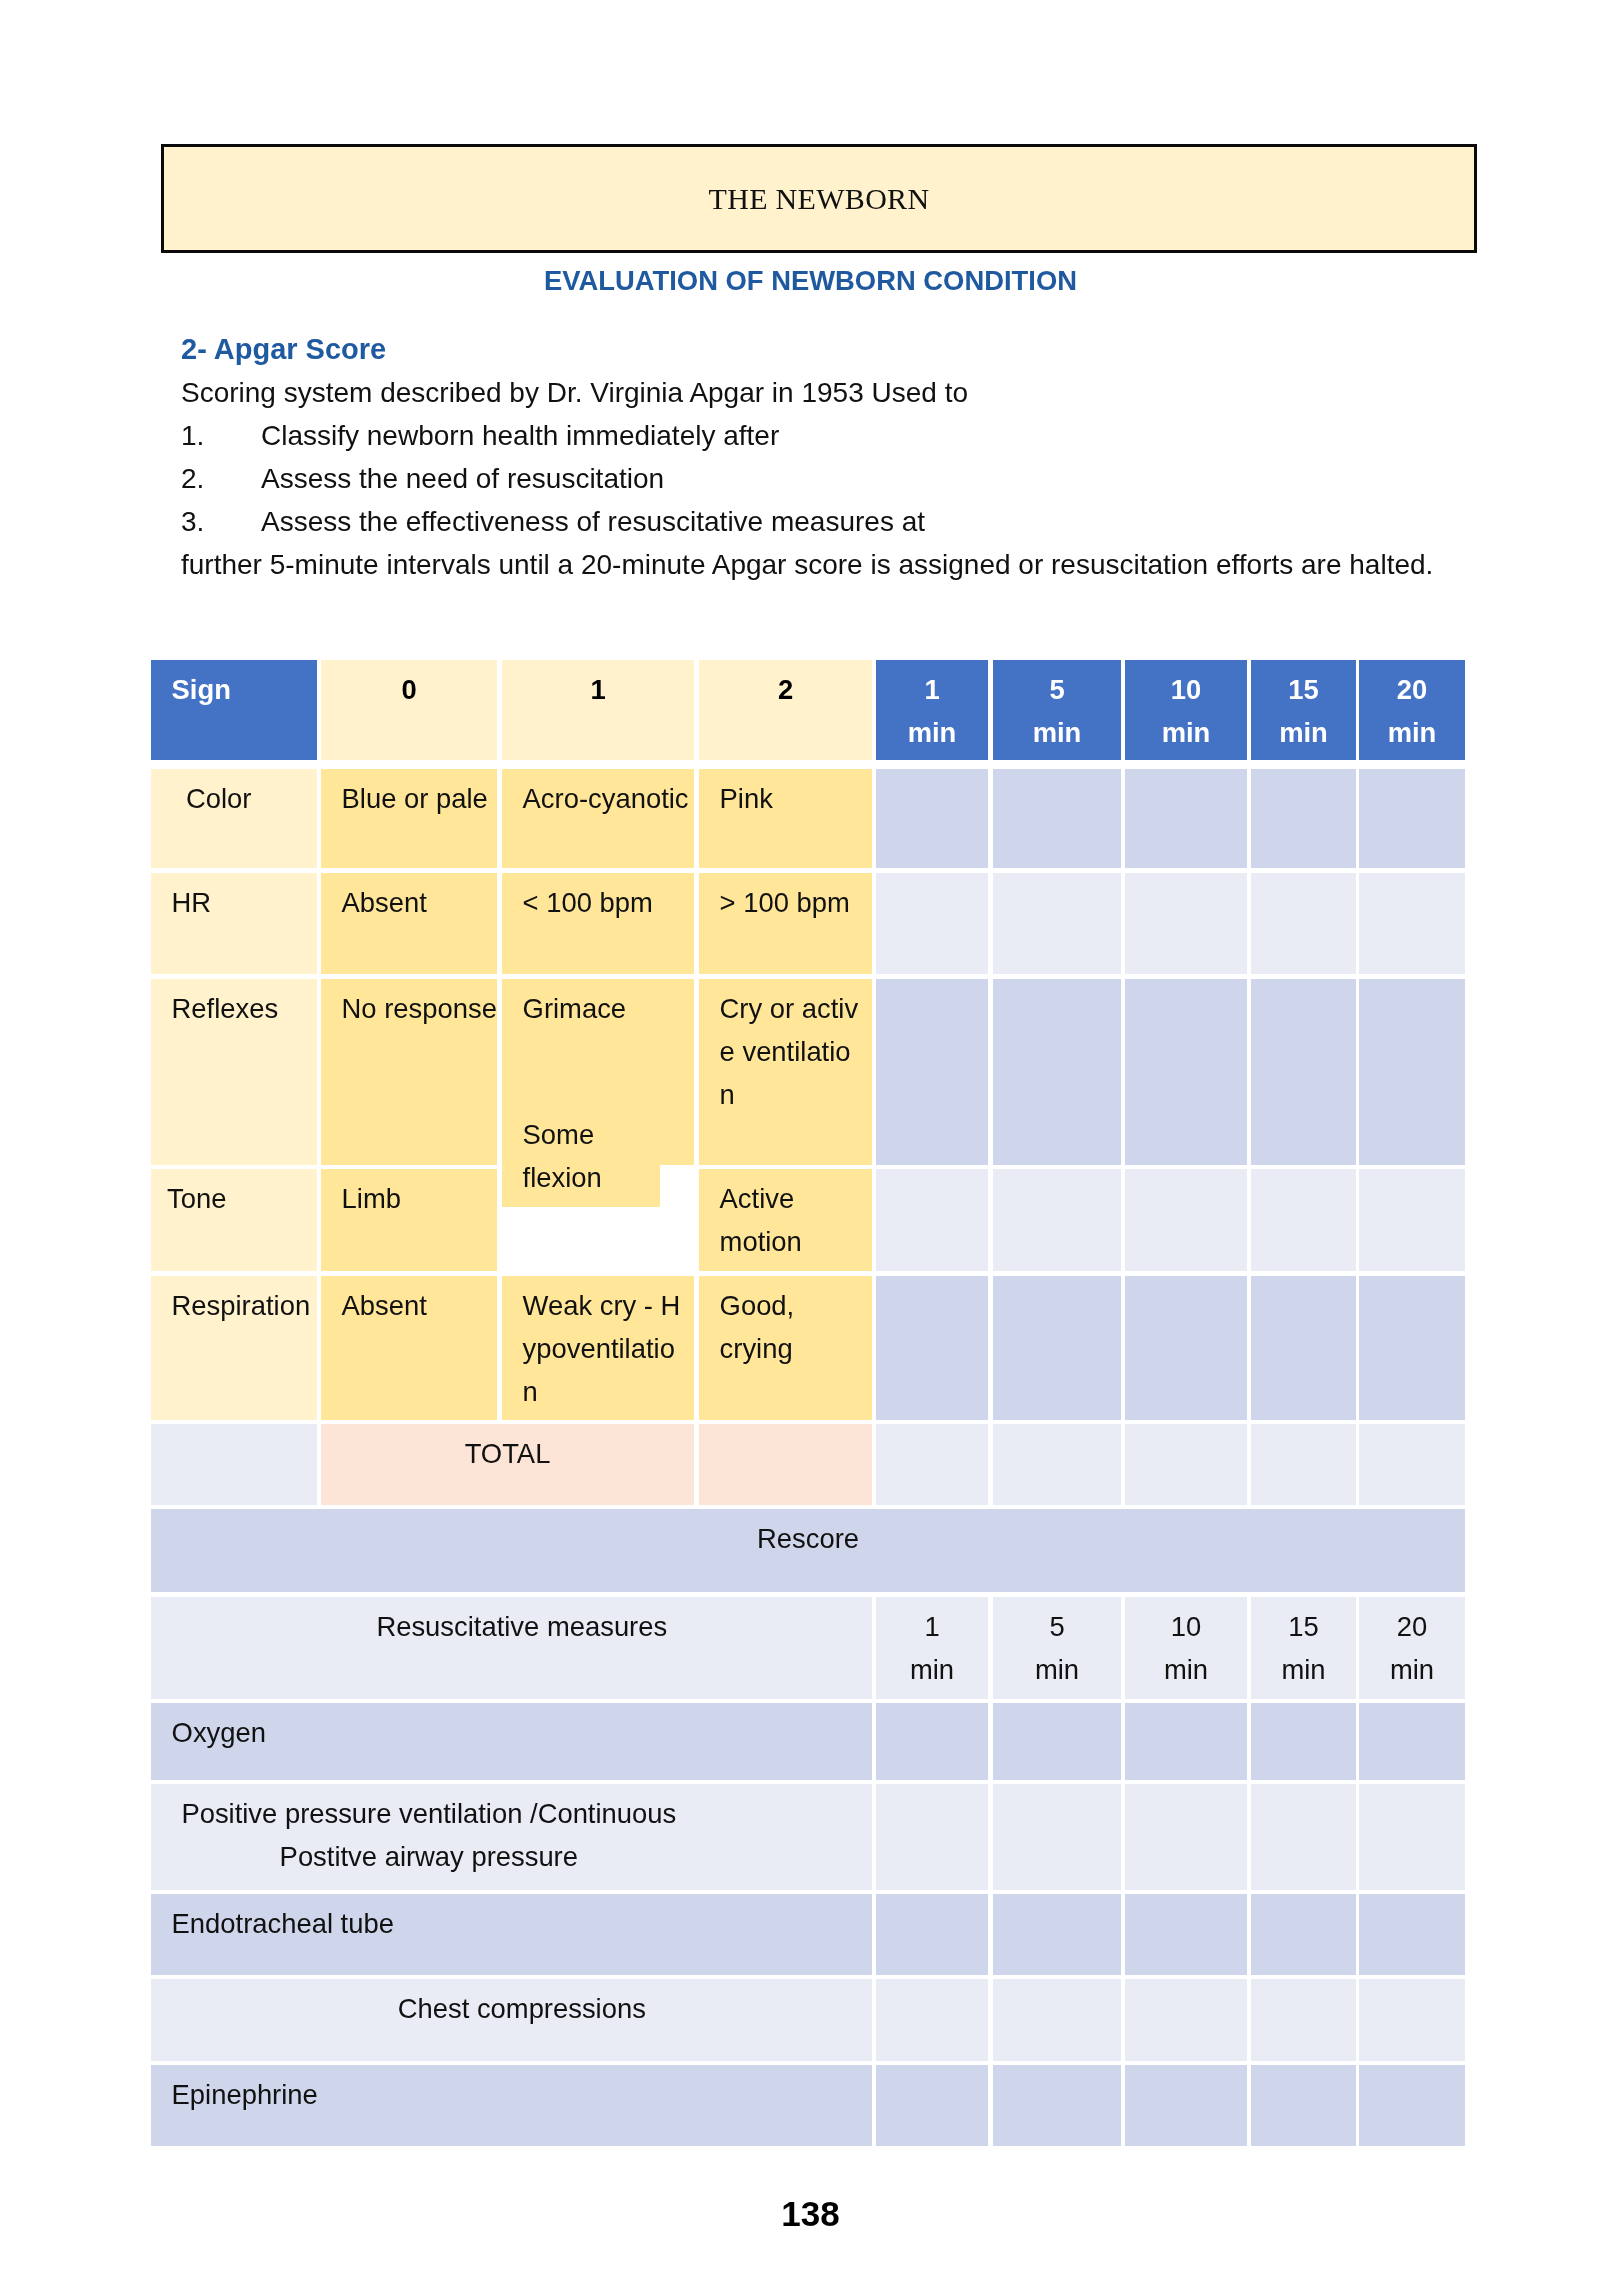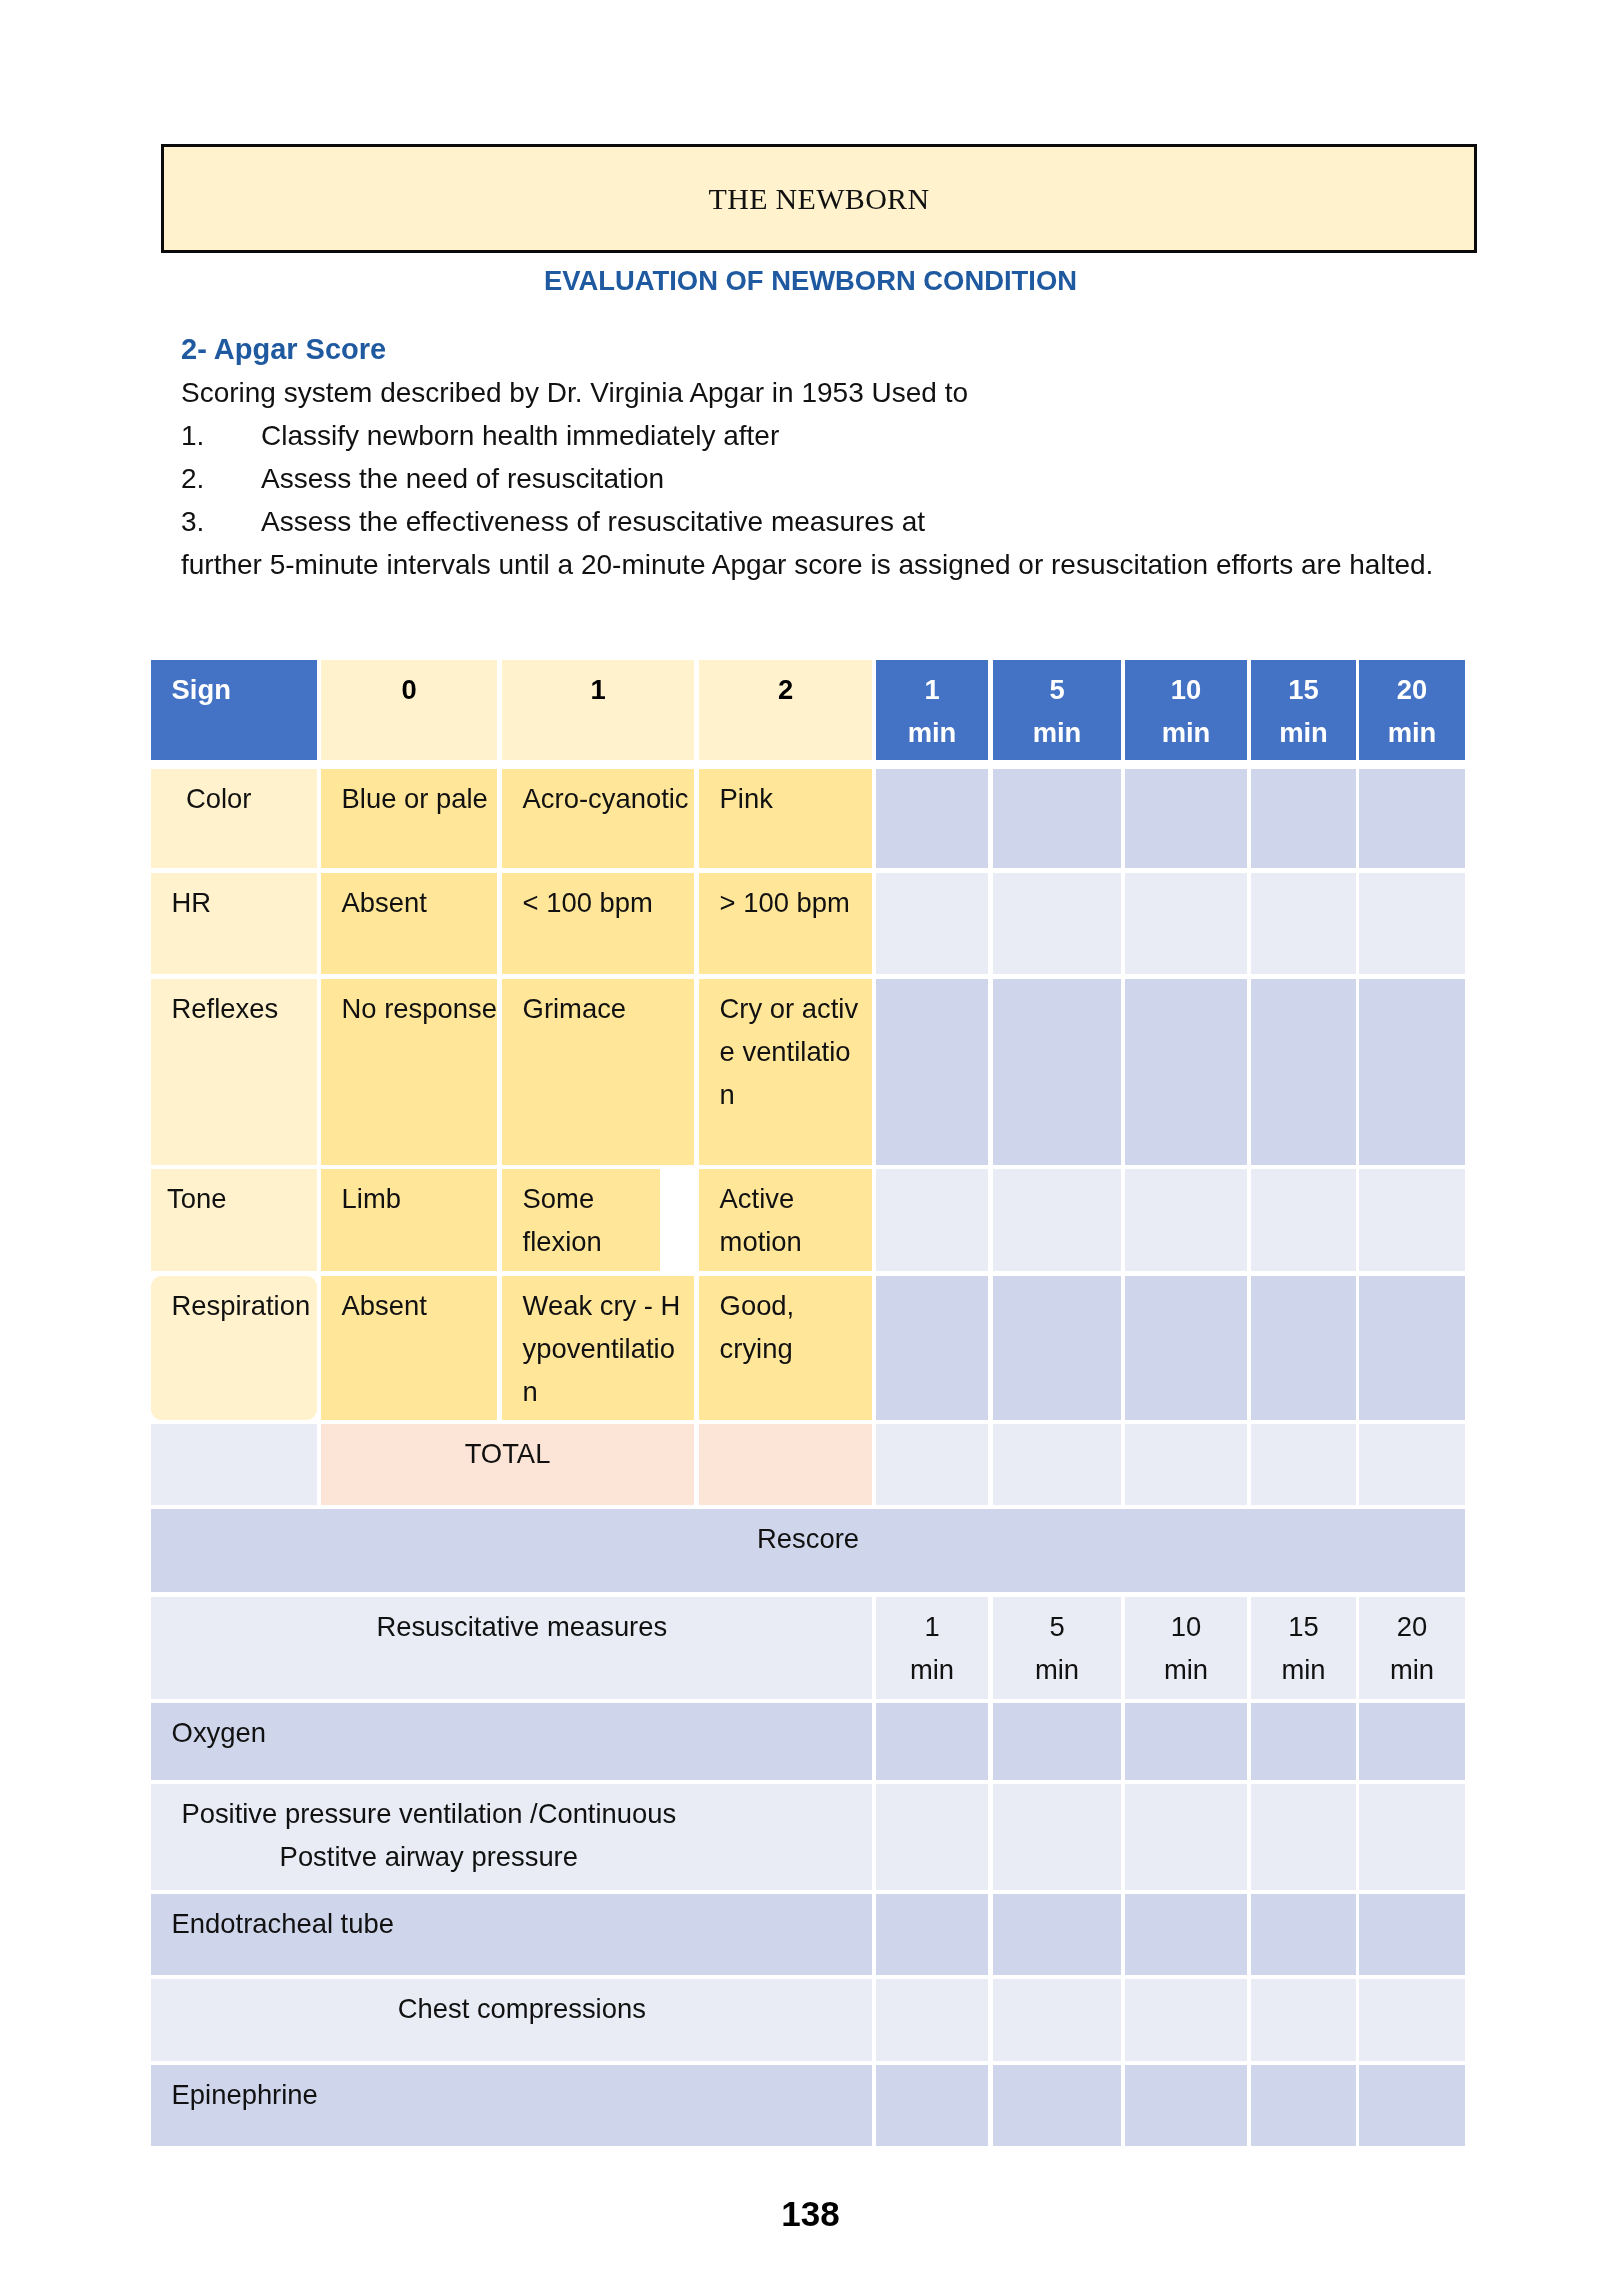--- a/index.html
+++ b/index.html
@@ -116,29 +116,29 @@
   <div class="cell c-score" style="left:502px;top:979px;width:192px;height:186px;">Grimace</div>
   <div class="cell c-score" style="left:699px;top:979px;width:173px;height:186px;word-break:break-all;padding-right:7.8px;">Cry or active ventilation</div>
   <div class="cell c-dark" style="left:876px;top:979px;width:112px;height:186px;"></div>
   <div class="cell c-dark" style="left:993px;top:979px;width:128px;height:186px;"></div>
   <div class="cell c-dark" style="left:1125px;top:979px;width:122px;height:186px;"></div>
   <div class="cell c-dark" style="left:1251px;top:979px;width:105px;height:186px;"></div>
   <div class="cell c-dark" style="left:1359px;top:979px;width:106px;height:186px;"></div>
 
   <div class="cell c-sign" style="left:151px;top:1169px;width:166px;height:102px;padding-left:16px;">Tone</div>
   <div class="cell c-score" style="left:321px;top:1169px;width:176px;height:102px;">Limb</div>
-  <div class="cell c-score" style="left:502px;top:1169px;width:158px;height:102px;">Some flexion</div>
+  <div class="cell c-score" style="left:502px;top:1105px;width:158px;height:102px;">Some flexion</div>
   <div class="cell c-score" style="left:699px;top:1169px;width:173px;height:102px;">Active motion</div>
   <div class="cell c-light" style="left:876px;top:1169px;width:112px;height:102px;"></div>
   <div class="cell c-light" style="left:993px;top:1169px;width:128px;height:102px;"></div>
   <div class="cell c-light" style="left:1125px;top:1169px;width:122px;height:102px;"></div>
   <div class="cell c-light" style="left:1251px;top:1169px;width:105px;height:102px;"></div>
   <div class="cell c-light" style="left:1359px;top:1169px;width:106px;height:102px;"></div>
 
-  <div class="cell c-sign" style="left:151px;top:1276px;width:166px;height:144px;word-break:break-all;padding-right:5.9px;border-radius:11px;">Respiration</div>
+  <div class="cell c-sign" style="left:151px;top:1276px;width:166px;height:144px;word-break:break-all;padding-right:5.9px;">Respiration</div>
   <div class="cell c-score" style="left:321px;top:1276px;width:176px;height:144px;">Absent</div>
   <div class="cell c-score" style="left:502px;top:1276px;width:192px;height:144px;word-break:break-all;padding-right:7.8px;">Weak cry - Hypoventilation</div>
   <div class="cell c-score" style="left:699px;top:1276px;width:173px;height:144px;">Good, crying</div>
   <div class="cell c-dark" style="left:876px;top:1276px;width:112px;height:144px;"></div>
   <div class="cell c-dark" style="left:993px;top:1276px;width:128px;height:144px;"></div>
   <div class="cell c-dark" style="left:1125px;top:1276px;width:122px;height:144px;"></div>
   <div class="cell c-dark" style="left:1251px;top:1276px;width:105px;height:144px;"></div>
   <div class="cell c-dark" style="left:1359px;top:1276px;width:106px;height:144px;"></div>
 
   <div class="cell c-light" style="left:151px;top:1424px;width:166px;height:81px;"></div>

